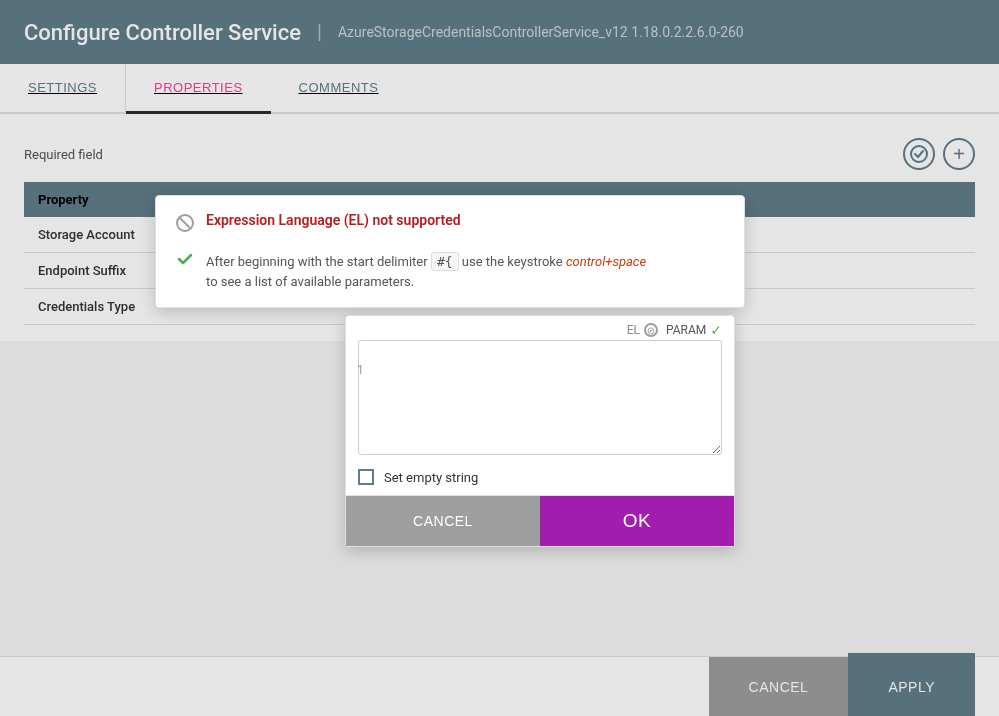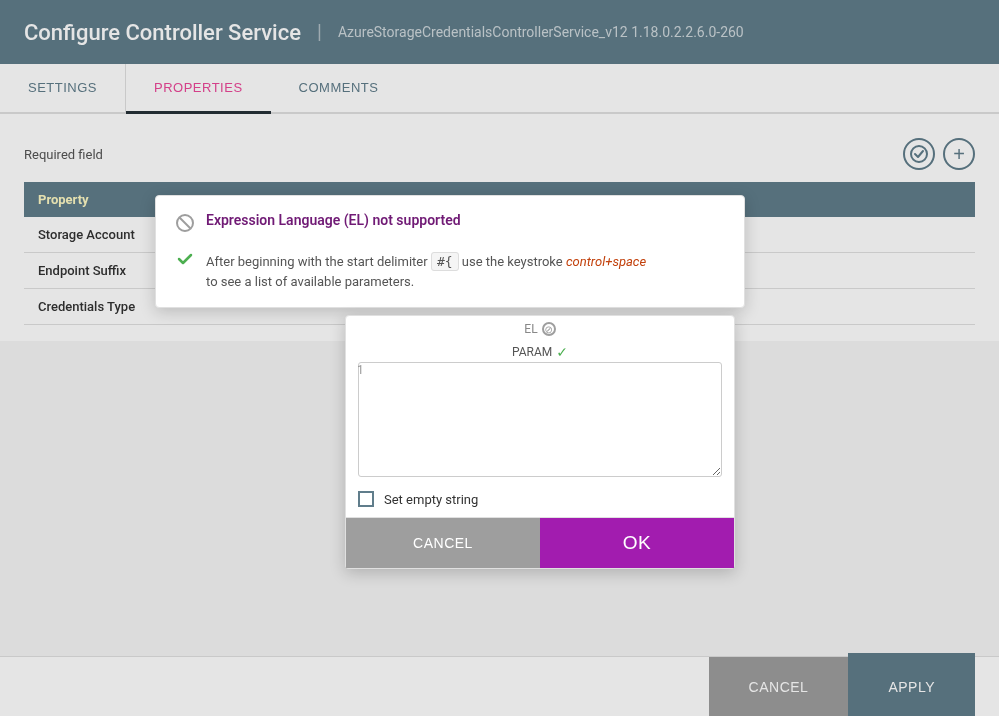--- a/index.html
+++ b/index.html
@@ -35,20 +35,21 @@
       font-size: 14px;
       color: #cfd8dc;
     }
 
     
     .tabs {
       background: white;
       border-bottom: 2px solid #e0e0e0;
       display: flex;
       padding: 0 0;
+      text-decoration: underline;
     }
     .tab {
       padding: 16px 28px;
       font-size: 13px;
       font-weight: 500;
       letter-spacing: 0.5px;
       cursor: pointer;
       border: none;
       background: transparent;
       color: #607d8b;
@@ -102,21 +103,21 @@
       font-weight: bold;
     }
 
     
     .properties-table {
       width: 100%;
       border-collapse: collapse;
     }
     .table-header {
       background: #607d8b;
-      color: #fef9c3;
+      color: #000000;
       font-size: 13px;
       font-weight: 500;
     }
     .table-header th {
       padding: 10px 14px;
       text-align: left;
     }
     .table-row td {
       padding: 10px 14px;
       font-size: 13px;
@@ -199,21 +200,21 @@
     .tooltip-icon {
       margin-top: 2px;
       flex-shrink: 0;
       font-size: 16px;
     }
     .tooltip-icon.disabled { color: #9e9e9e; }
     .tooltip-icon.enabled { color: #4caf50; }
     .tooltip-item-title {
       font-size: 14px;
       font-weight: 600;
-      color: #701a75;
+      color: #b91c1c;
     }
     .tooltip-item-desc {
       font-size: 13px;
       color: #555;
       margin-top: 4px;
       line-height: 1.5;
     }
     .tooltip-item-desc code {
       background: #f5f5f5;
       border: 1px solid #ddd;
@@ -240,21 +241,20 @@
       padding: 0;
     }
     .input-dialog-header {
       display: flex;
       justify-content: flex-end;
       align-items: center;
       padding: 6px 12px 2px 12px;
       font-size: 12px;
       color: #888;
       gap: 8px;
-      flex-direction: column;
     }
     .el-label, .param-label {
       display: flex;
       align-items: center;
       gap: 4px;
       font-size: 12px;
     }
     .el-label { color: #888; }
     .param-label { color: #555; }
     .status-icon-circle {

